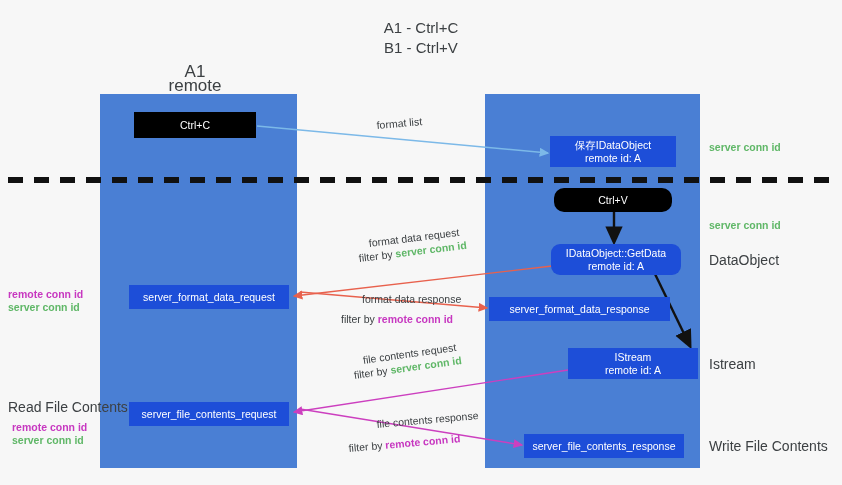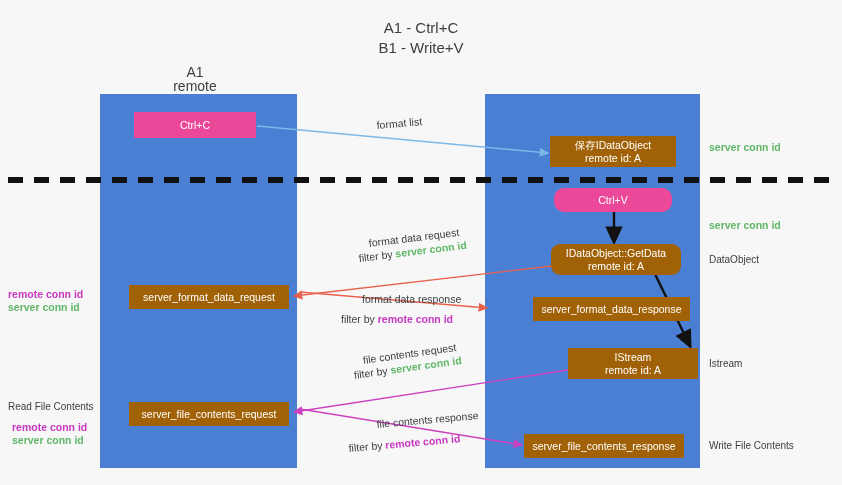--- a/index.html
+++ b/index.html
@@ -14,54 +14,54 @@
 
   
   .title{
     position:absolute;left:0;top:10px;width:842px;
     text-align:center;color:#3c4043;font-size:15px;line-height:20px;
   }
 
   
   .lane-head{
     position:absolute;text-align:center;color:#3c4043;
-    font-size:14px;line-height:14px;
+    font-size:17px;line-height:14px;
   }
 
   
   .lane{position:absolute;background:#4a7fd4;}
 
   
   svg#wires{position:absolute;left:0;top:0;width:842px;height:485px;overflow:visible;}
 
   
   .node{
     position:absolute;display:flex;flex-direction:column;
     align-items:center;justify-content:center;
     color:#ffffff;font-size:10.5px;line-height:13px;text-align:center;
     box-sizing:border-box;padding:2px 4px;
   }
-  .node.orange{background:#a16207;}
-  .node.green{background:#ec4899;}
+  .node.orange{background:#1d4ed8;}
+  .node.green{background:#000000;}
 
   
   .lbl{position:absolute;font-size:10.5px;line-height:14px;color:#3c4043;white-space:nowrap;}
-  .lbl.big{font-size:10px;}
+  .lbl.big{font-size:14px;}
   .green-t{color:#5fb767;font-weight:bold;}
   .purple-t{color:#c738c0;font-weight:bold;}
   .rot{transform-origin:left top;}
 </style>
 </head>
 <body>
 
 <div id="stage">
 
   <div class="title">
     <div>A1 - Ctrl+C</div>
-    <div>B1 - Write+V</div>
+    <div>B1 - Ctrl+V</div>
   </div>
 
   <div class="lane-head" style="left:140px;top:57px;width:110px;">
     <div>A1</div>
     <div>remote</div>
   </div>
 
   <div class="lane" style="left:100px;top:86px;width:197px;height:374px;"></div>
   <div class="lane" style="left:485px;top:86px;width:215px;height:374px;"></div>
 
@@ -118,21 +118,21 @@
 
   <div class="node orange" style="left:568px;top:340px;width:130px;height:31px;">
     <div>IStream</div>
     <div>remote id: A</div>
   </div>
 
   <div class="node orange" style="left:129px;top:277px;width:160px;height:24px;">
     <div>server_format_data_request</div>
   </div>
 
-  <div class="node orange" style="left:489px;top:289px;width:157px;height:24px;margin-left:44px;">
+  <div class="node orange" style="left:489px;top:289px;width:181px;height:24px;">
     <div>server_format_data_response</div>
   </div>
 
   <div class="node orange" style="left:129px;top:394px;width:160px;height:24px;">
     <div>server_file_contents_request</div>
   </div>
 
   <div class="node orange" style="left:524px;top:426px;width:160px;height:24px;">
     <div>server_file_contents_response</div>
   </div>

